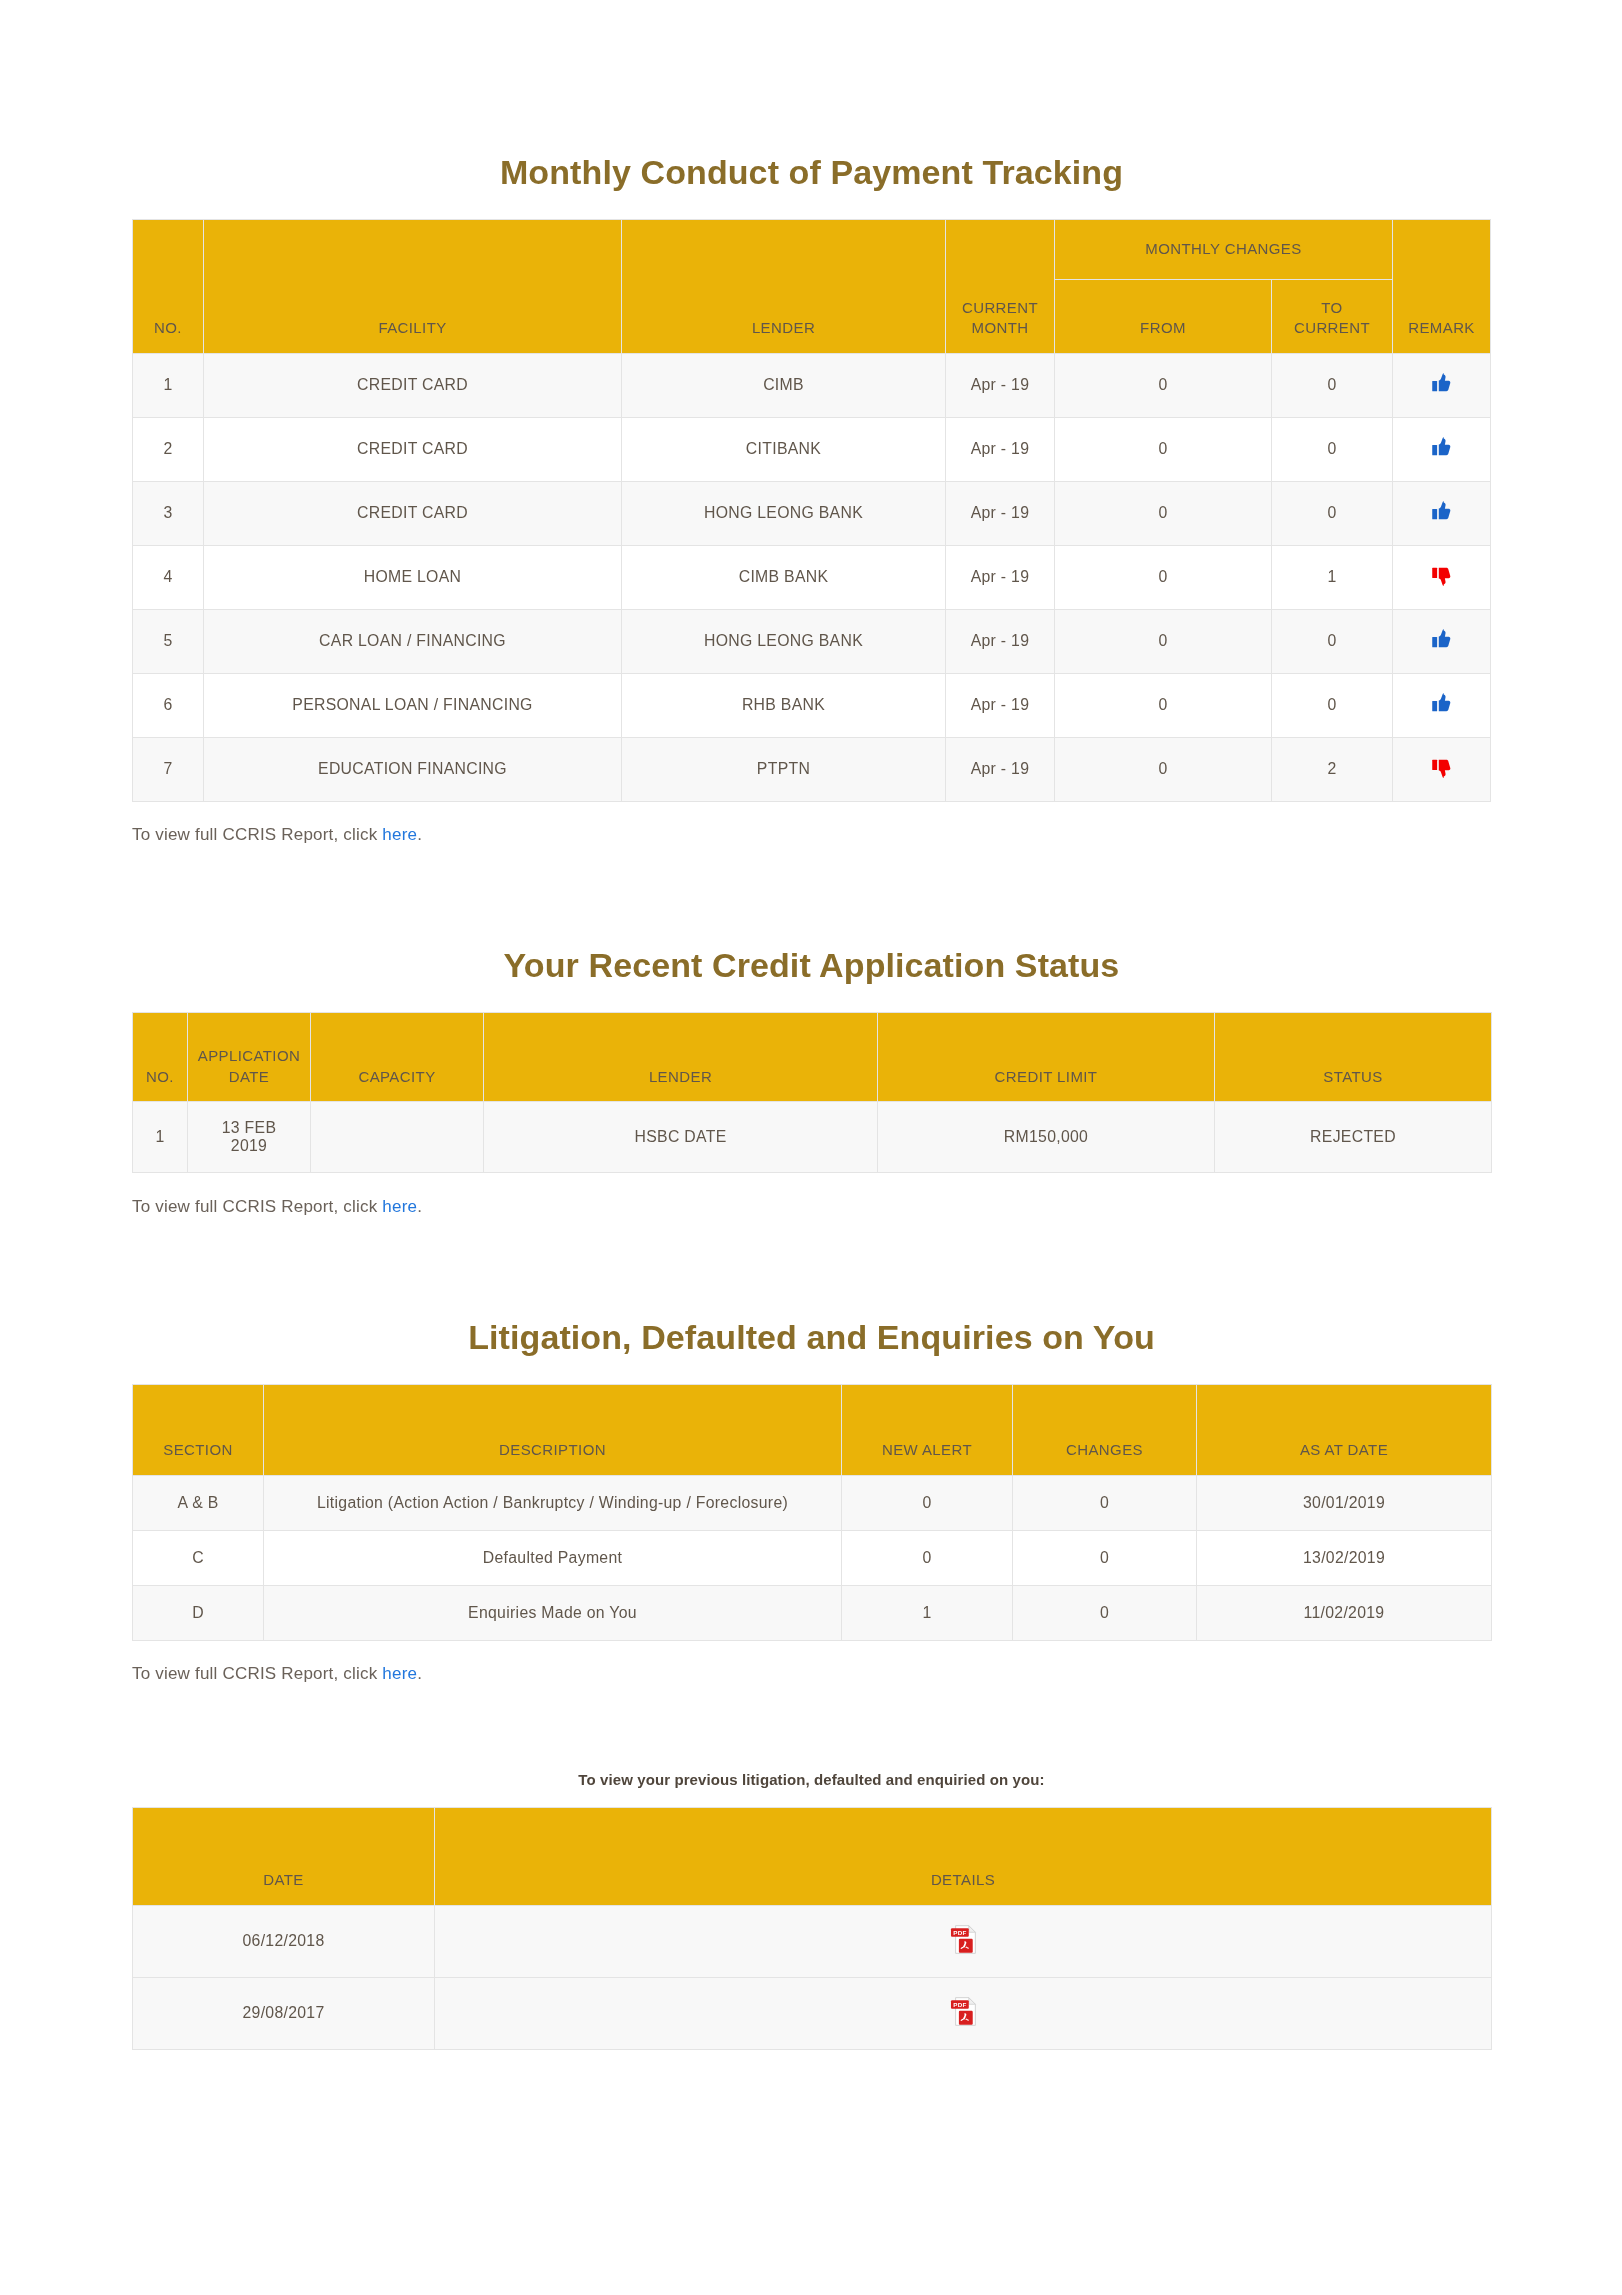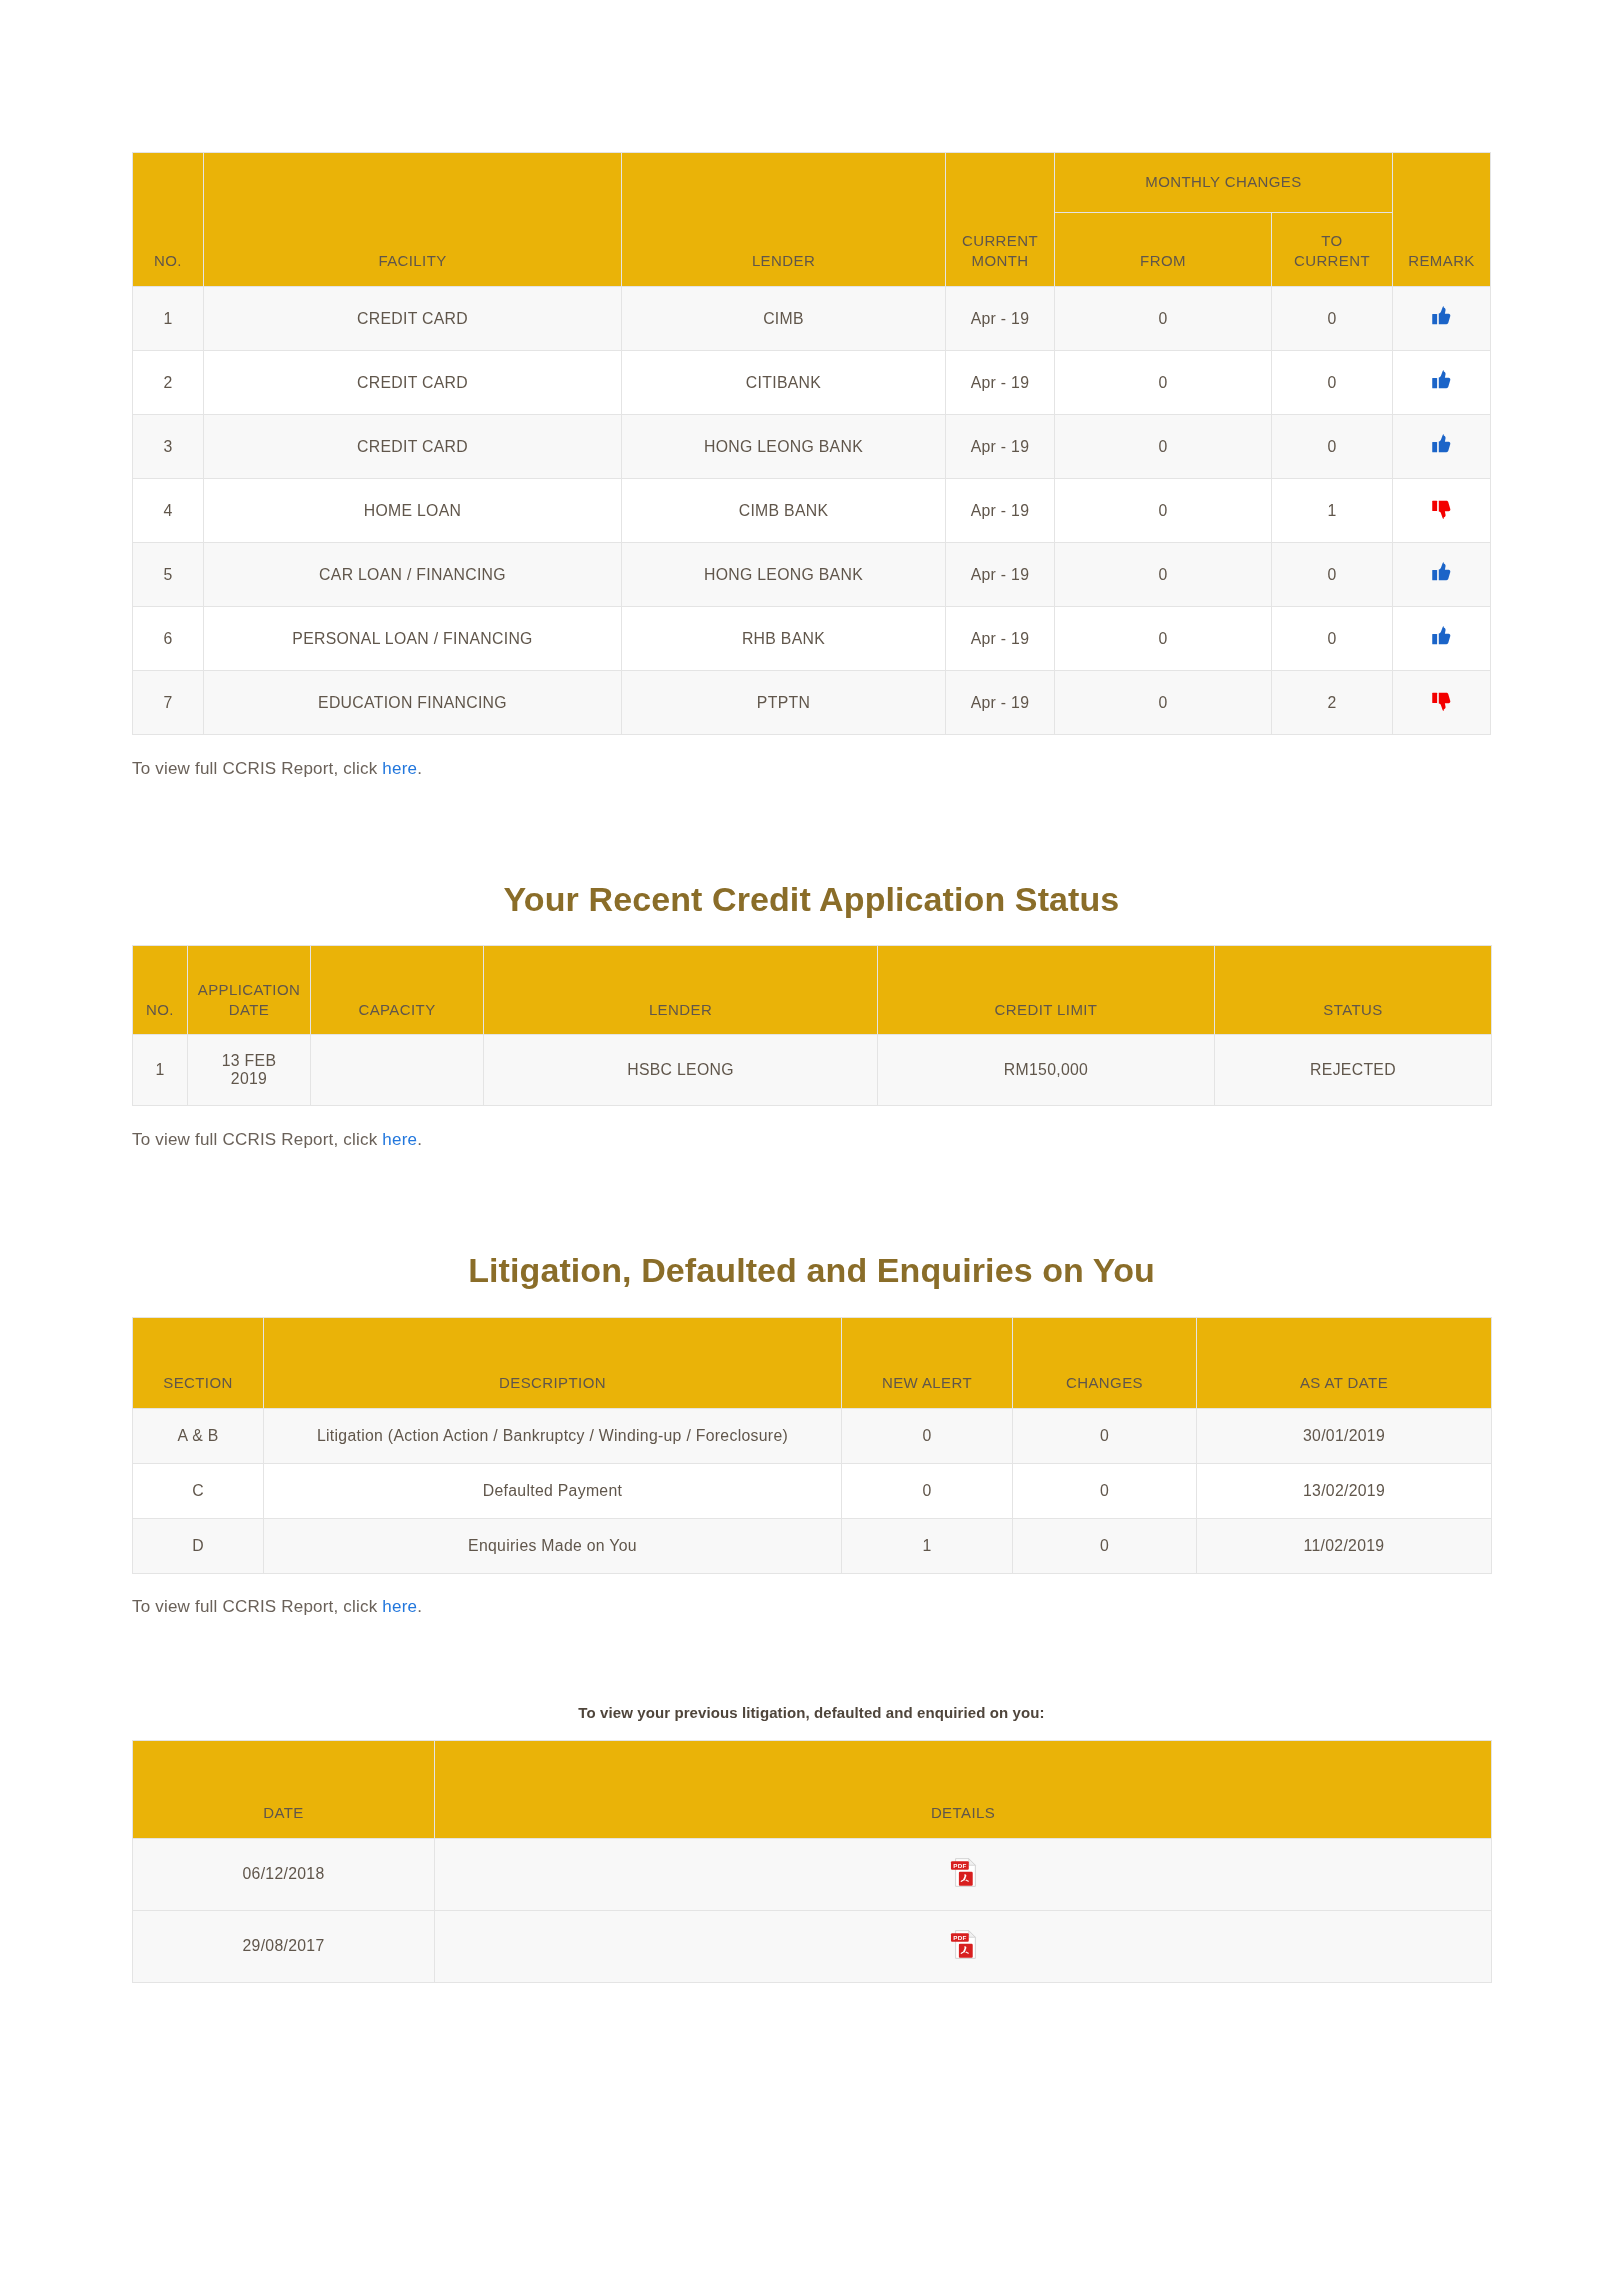--- a/index.html
+++ b/index.html
@@ -144,20 +144,21 @@
   .remark-ico { display: inline-block; line-height: 0; }
   .pdf-ico { display: inline-block; line-height: 0; }
 </style>
 </head>
 <body>
 
 <div class="page">
   <div class="content">
 
     <div class="section-block">
+      <h1 class="section-title">Monthly Conduct of Payment Tracking</h1>
 
       <table class="rpt t1">
         <colgroup>
           <col class="c-no">
             <col class="c-fac">
             <col class="c-lend">
             <col class="c-cur">
           <col class="c-from">
             <col class="c-to">
             <col class="c-rem">
@@ -300,21 +301,21 @@
             <th>LENDER</th>
             <th>CREDIT LIMIT</th>
             <th>STATUS</th>
           </tr>
         </thead>
         <tbody id="t2-body">
             <tr class="alt">
               <td>1</td>
               <td>13 FEB 2019</td>
               <td></td>
-              <td class="left">HSBC LEONG</td>
+              <td class="left">HSBC DATE</td>
               <td>RM150,000</td>
               <td>REJECTED</td>
             </tr>
           </tbody>
       </table>
 
       <p class="note">
         <span>To view full CCRIS Report, click </span><a class="link" href="#">here</a><span>.</span>
       </p>
     </div>

